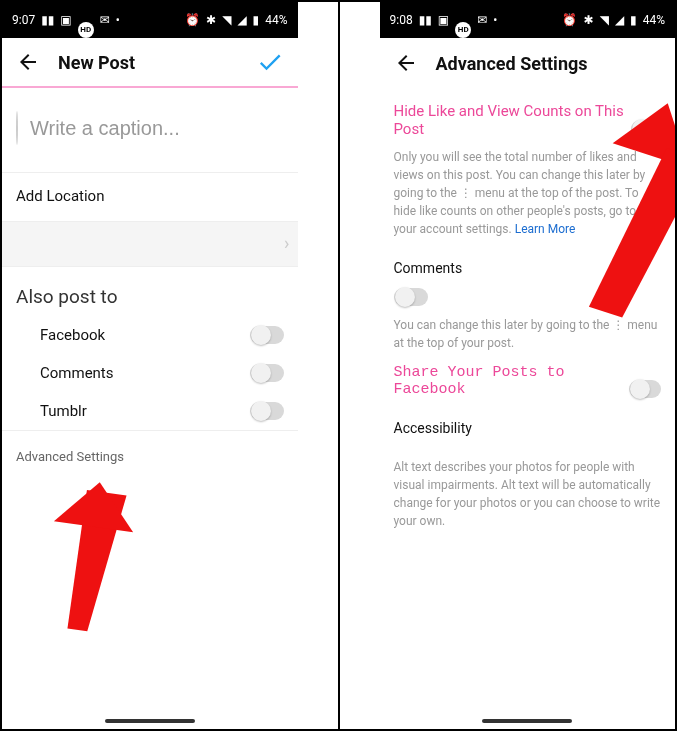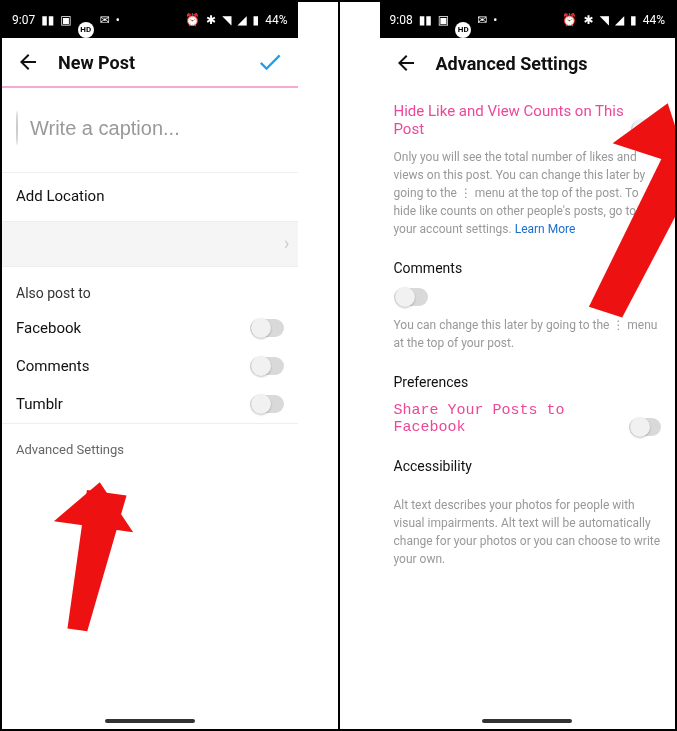--- a/index.html
+++ b/index.html
@@ -88,25 +88,25 @@
     padding:14px 14px; border-top:1px solid #eee; font-size:15px; color:#111;
   }
   .location-block {
     height:46px; border-top:1px solid #eee; border-bottom:1px solid #eee;
     background:#f5f5f5; margin-top:2px; position:relative;
   }
   .location-block::after{
     content:"›"; position:absolute; right:8px; top:10px; color:#ccc; font-size:18px;
   }
   .section-label {
-    padding:18px 14px 8px 14px; font-size:14px; color:#333;
+    padding:18px 14px 8px 14px; font-size:19px; color:#333;
   }
   .switch-row {
     display:flex; align-items:center; justify-content:space-between;
-    padding:10px 14px; font-size:15px; color:#111;
+    padding:10px 14px; font-size:15px; color:#111;margin-left:24px;
   }
   .switch {
     width:34px; height:18px; border-radius:10px; background:#d9d9d9; position:relative;
   }
   .switch::after{
     content:""; position:absolute; left:1px; top:-1px; width:20px; height:20px;
     border-radius:50%; background:#f1f1f1; box-shadow:0 1px 2px rgba(0,0,0,.25);
   }
   .adv-link {
     padding:18px 14px; font-size:13px; color:#666; border-top:1px solid #eee;
@@ -257,21 +257,20 @@
     </div>
 
     <div class="section-head">Comments</div>
     <div class="setting-block" style="padding-top:6px;">
       <div class="setting-title-row">
         <div class="switch"></div>
       </div>
       <div class="setting-desc">You can change this later by going to the ⋮ menu at the top of your post.</div>
     </div>
 
-    <div class="section-head">Preferences</div>
     <div class="setting-block" style="padding-top:6px;font-family:Liberation Mono, monospace;">
       <div class="setting-title-row">
         <span>Share Your Posts to Facebook</span>
         <div class="switch"></div>
       </div>
     </div>
 
     <div class="section-head">Accessibility</div>
     <div class="setting-block" style="padding-top:6px;">
       <div class="setting-desc">Alt text describes your photos for people with visual impairments. Alt text will be automatically change for your photos or you can choose to write your own.</div>

